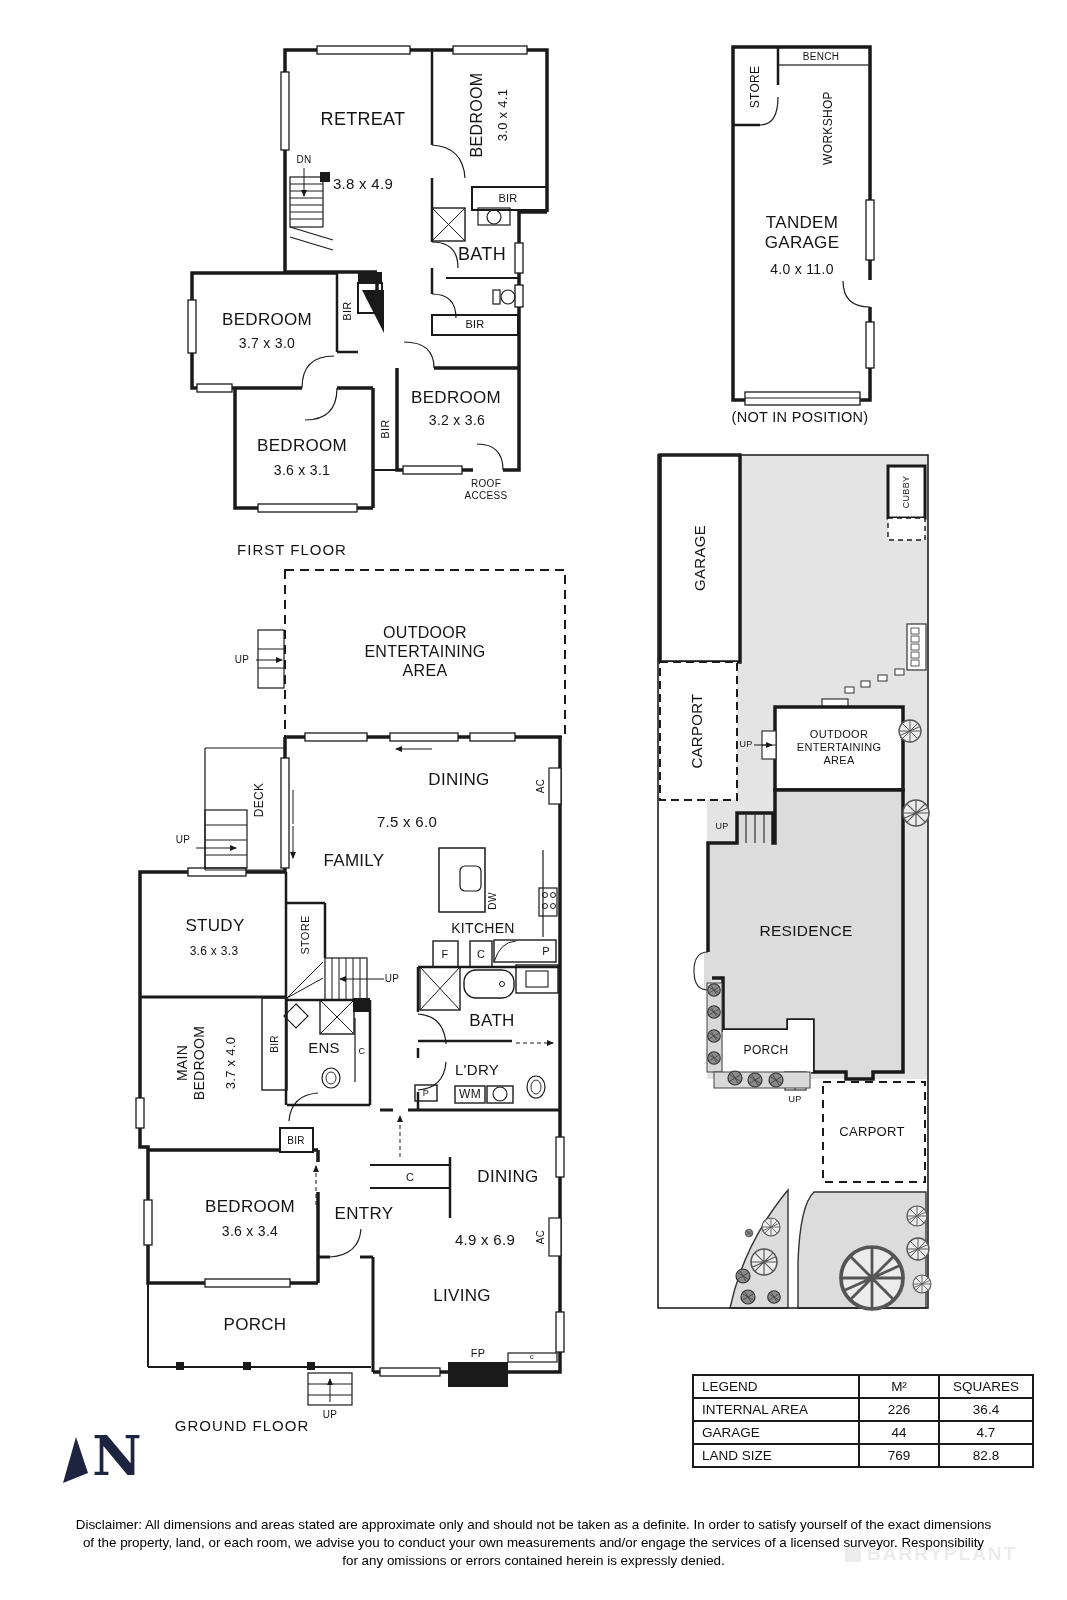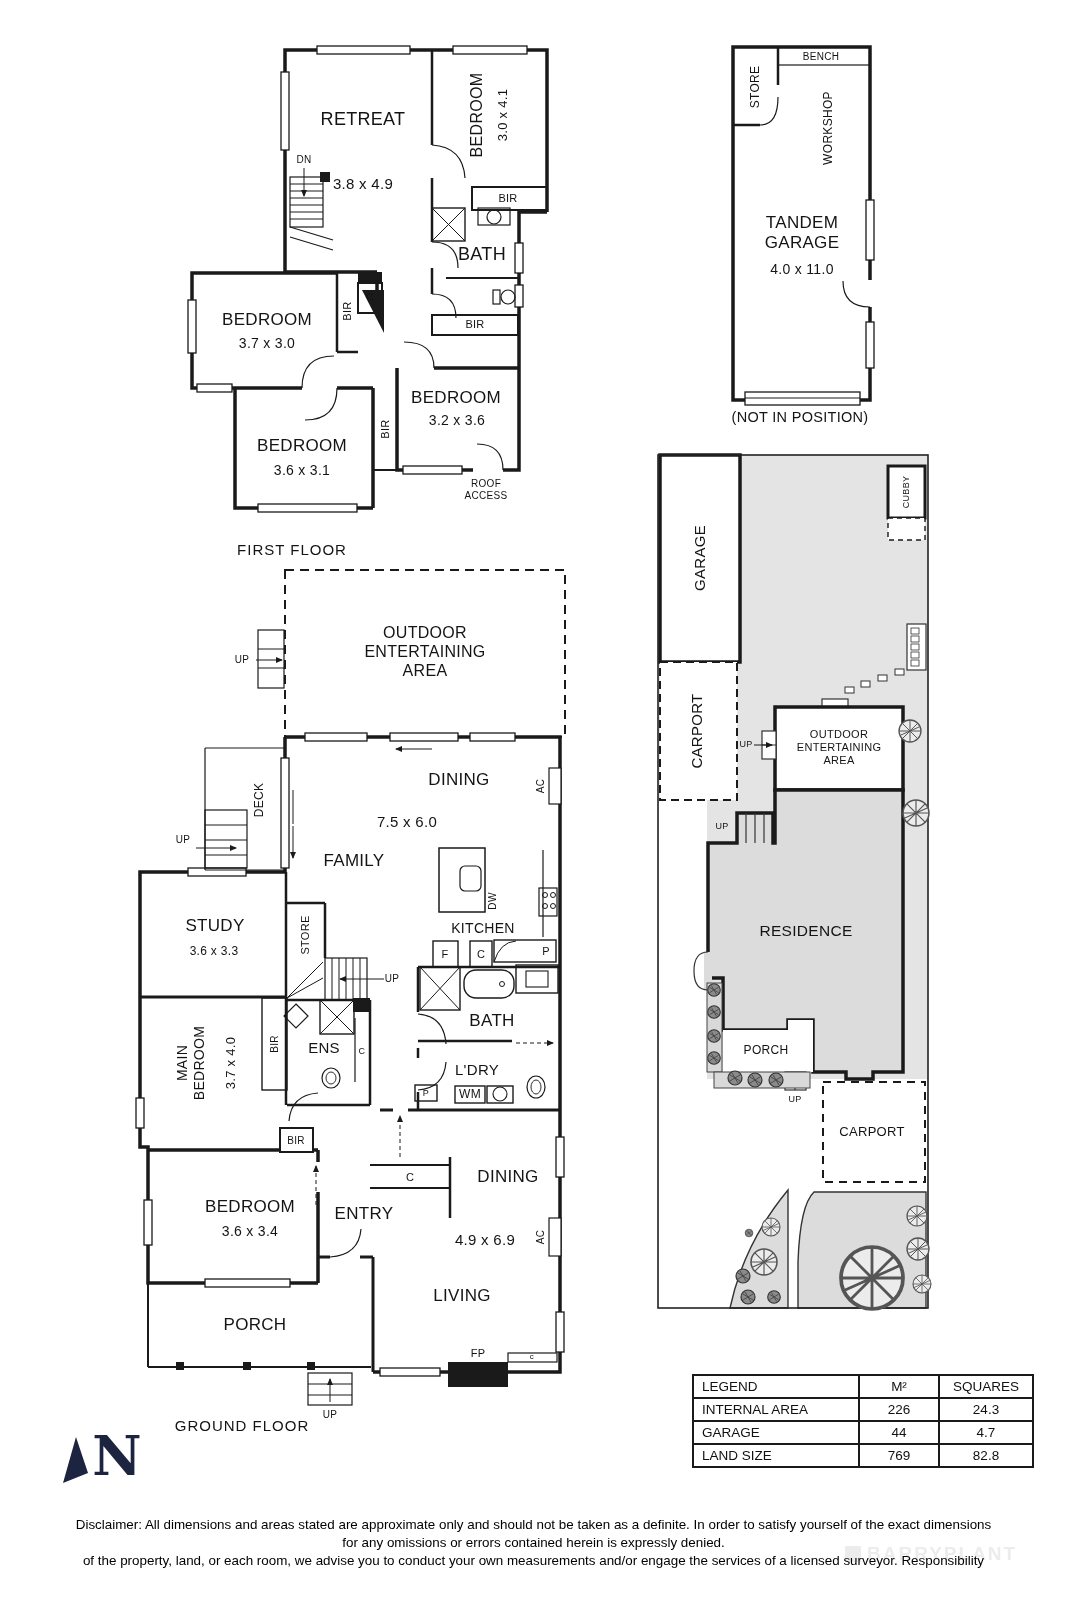--- a/index.html
+++ b/index.html
@@ -394,21 +394,21 @@
 <table id="legend-table">
   <tbody>
         <tr>
     <th>LEGEND</th>
     <th class="num">M²</th>
     <th class="num2">SQUARES</th>
   </tr>
   <tr>
     <td>INTERNAL AREA</td>
     <td class="num">226</td>
-    <td class="num2">24.3</td>
+    <td class="num2">36.4</td>
   </tr>
   <tr>
     <td>GARAGE</td>
     <td class="num">44</td>
     <td class="num2">4.7</td>
   </tr>
   <tr>
     <td>LAND SIZE</td>
     <td class="num">769</td>
     <td class="num2">82.8</td>
@@ -416,19 +416,19 @@
 </tbody>
     </table>
 
 <div class="watermark">
   <span class="block"></span>
   <span>BARRYPLANT</span>
 </div>
 
 <div class="disclaimer">
   <span style="display:block">Disclaimer: All dimensions and areas stated are approximate only and should not be taken as a definite. In order to satisfy yourself of the exact dimensions</span>
+  <span style="display:block">of the property, land, or each room, we advise you to conduct your own measurements and/or engage the services of a licensed surveyor. Responsibility</span>
   <span style="display:block">for any omissions or errors contained herein is expressly denied.</span>
-  <span style="display:block">of the property, land, or each room, we advise you to conduct your own measurements and/or engage the services of a licensed surveyor. Responsibility</span>
 </div>
 
 <div class="north-n" style="left:117px;top:1456px;">N</div>
 
 </div>
 
 </body></html>

